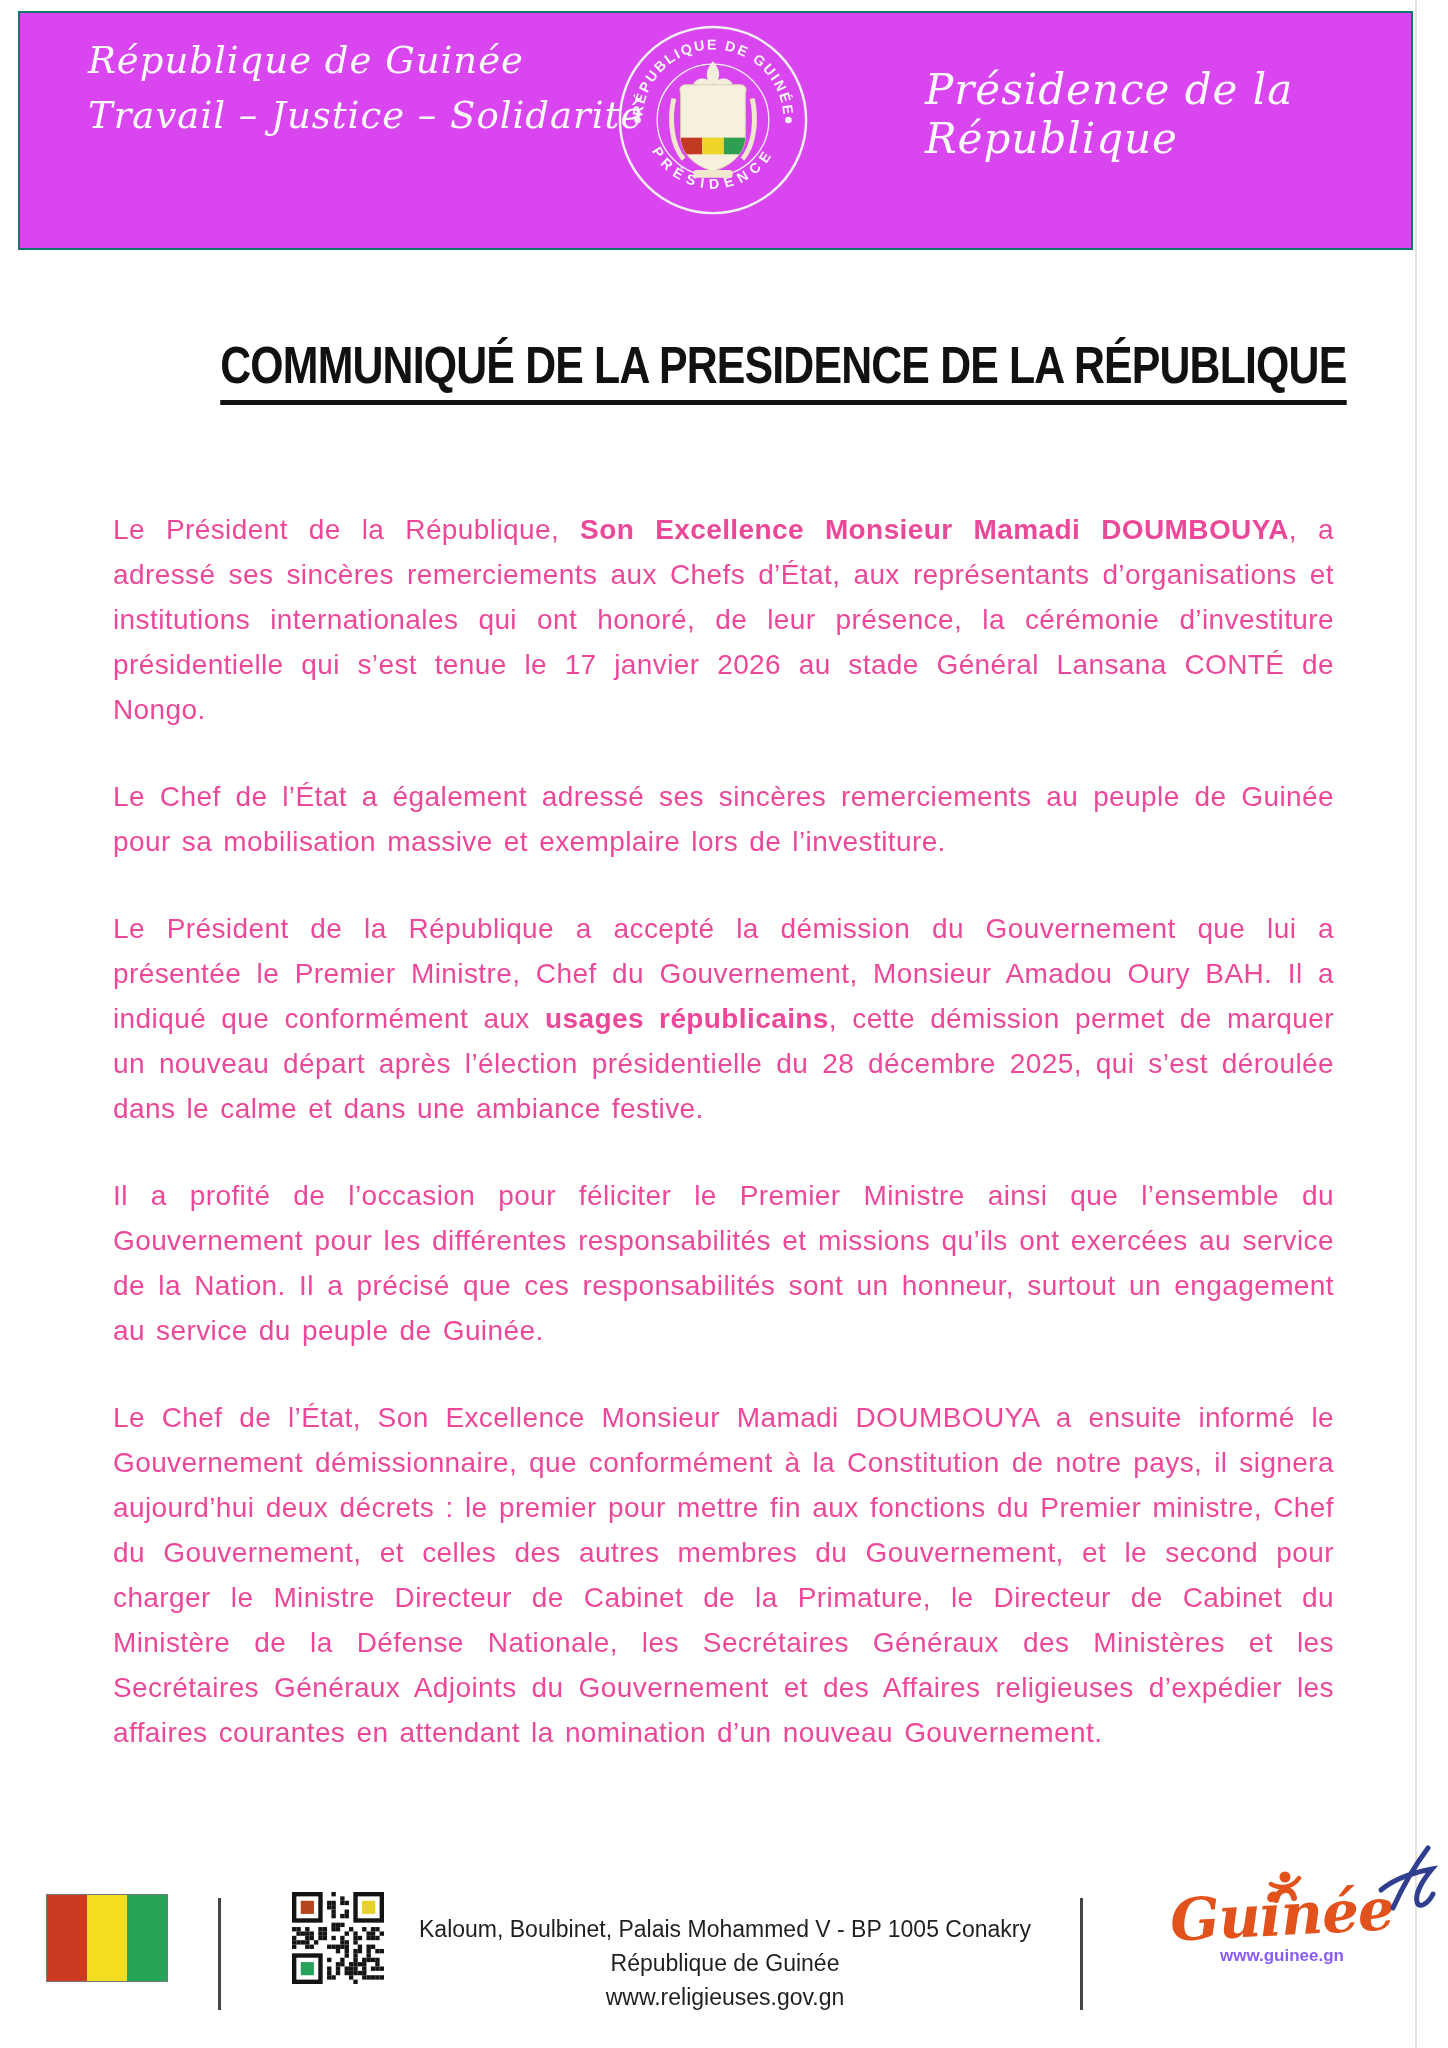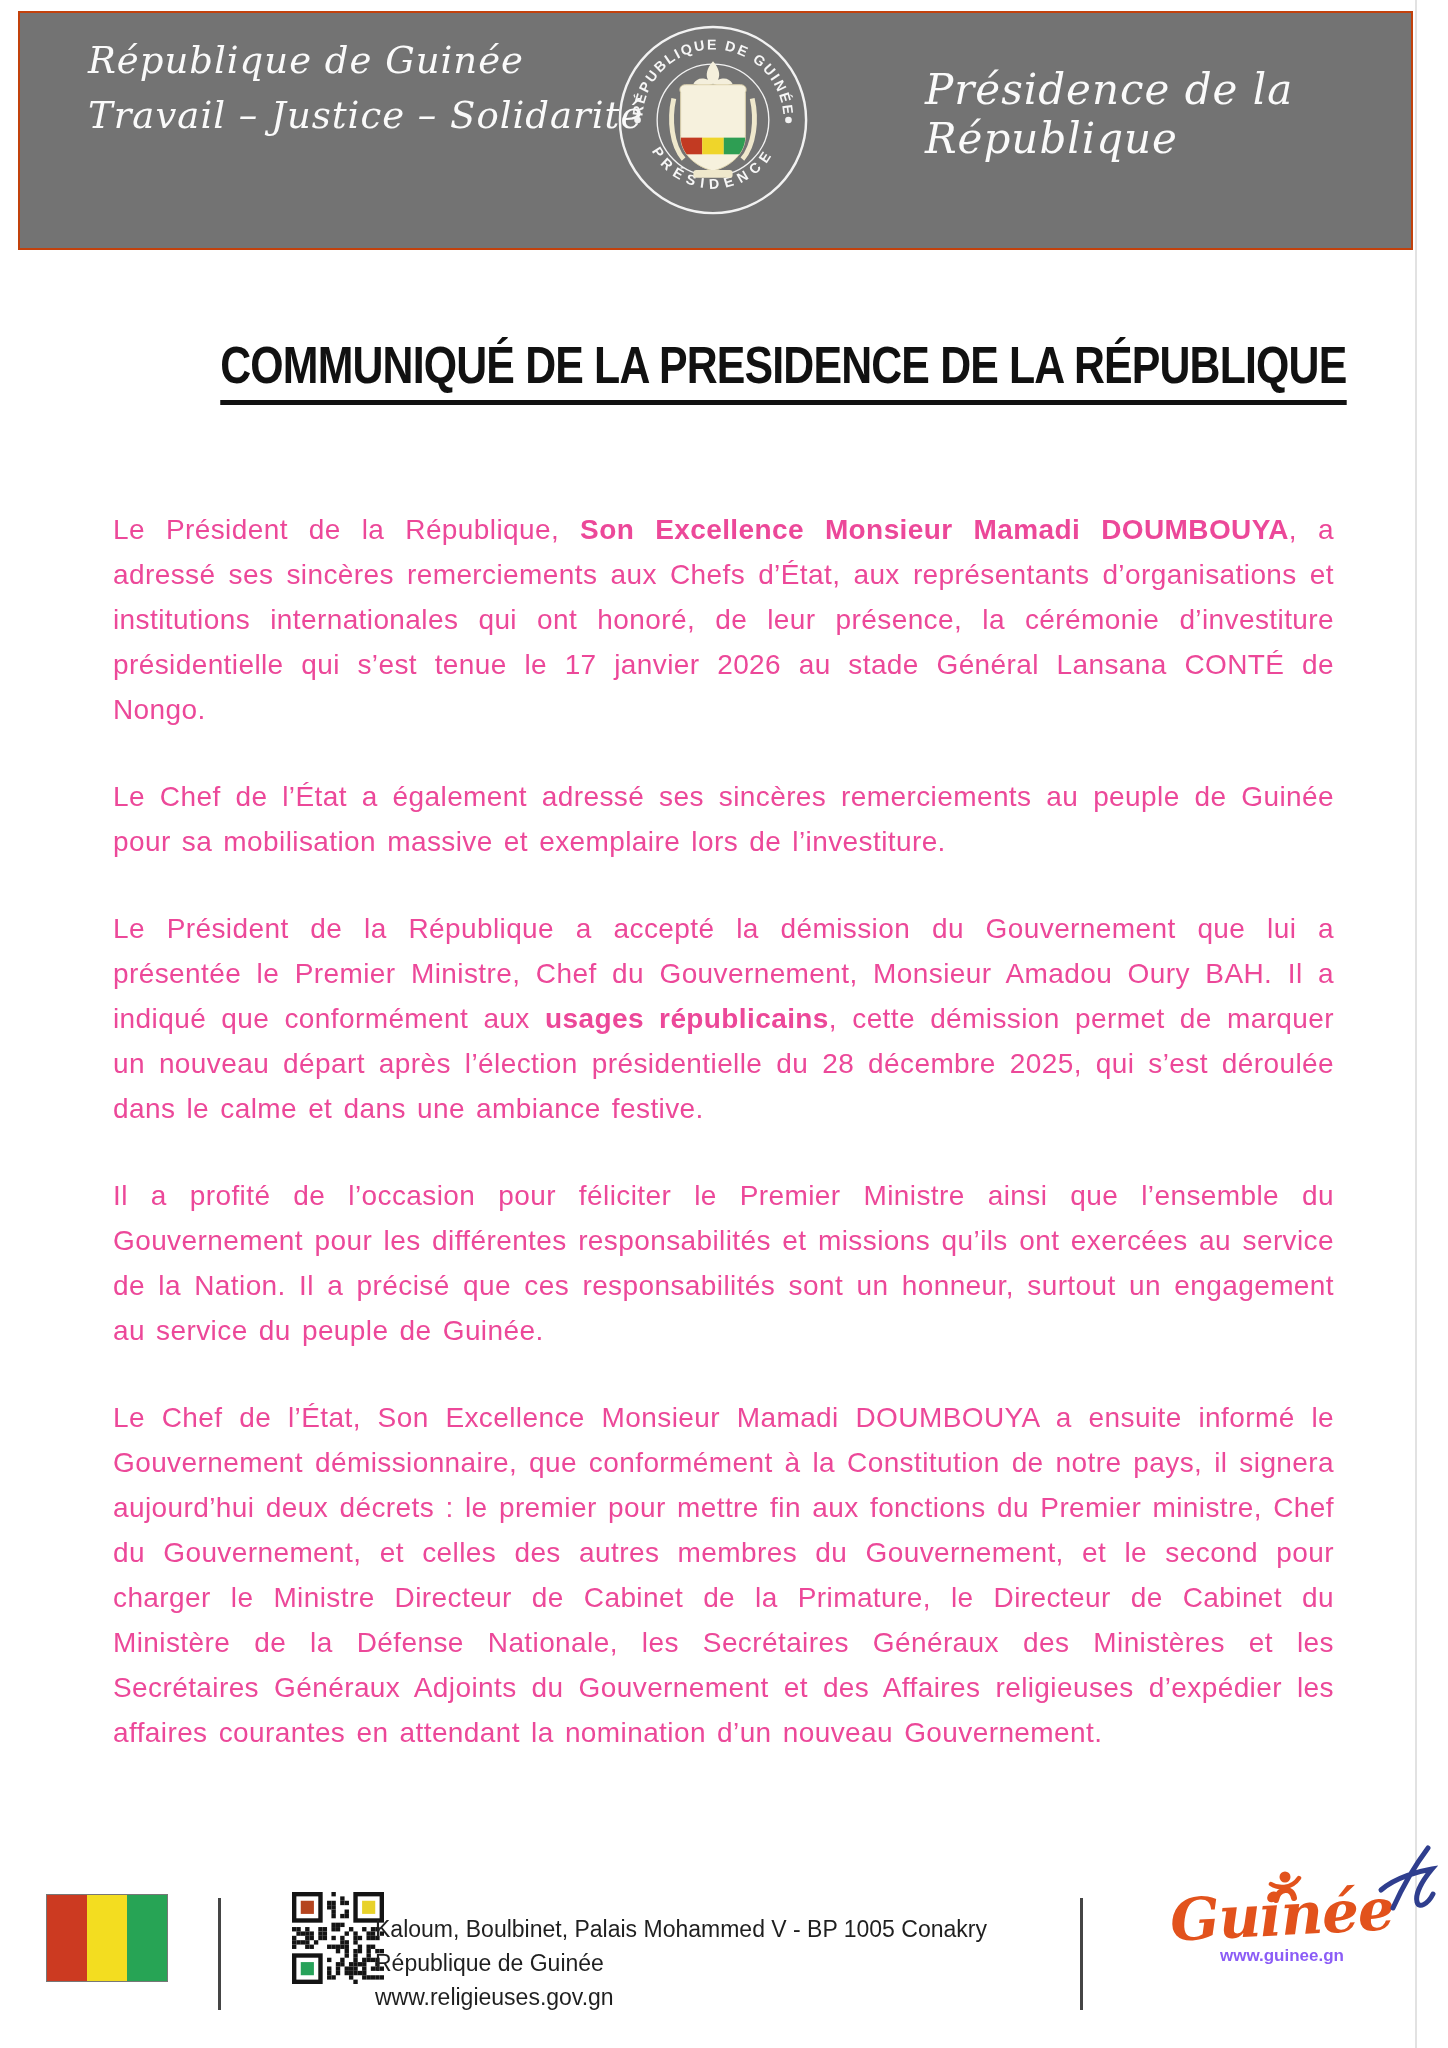--- a/index.html
+++ b/index.html
@@ -6,21 +6,21 @@
   .page {
     position:relative; width:1448px; height:2048px; margin:0 auto;
     background:#ffffff; overflow:hidden;
     font-family:"Liberation Sans", sans-serif; color:#1c1c1c;
   }
   .scan-edge { position:absolute; top:0; left:1415px; width:2px; height:100%; background:#e2e2e2; }
 
   
   .band {
     position:absolute; left:18px; top:11px; width:1395px; height:239px;
-    background:#737373; border:2px solid #c2410c; box-sizing:border-box;
+    background:#d946ef; border:2px solid #0f766e; box-sizing:border-box;
   }
   .script { font-family:"DejaVu Serif", serif; font-style:italic; color:#fafafa; }
   .band-left { position:absolute; left:68px; top:26px; }
   .band-left .l1 { font-size:37px; letter-spacing:1px; }
   .band-left .l2 { font-size:37px; letter-spacing:1px; margin-top:12px;text-align:right; }
   .band-right { position:absolute; left:905px; top:52px; width:490px; font-size:42px; letter-spacing:1px; }
   .seal { position:absolute; left:595px; top:-93px; }
 
   
   .title-wrap { position:absolute; left:113px; top:336px; width:1220px; text-align:left; }
@@ -39,21 +39,21 @@
   }
   .body-text p b { font-weight:bold; }
 
   
   .flag { position:absolute; left:46px; top:1894px; width:122px; height:88px;
           display:flex; border:1px solid #777; box-sizing:border-box; }
   .flag div { flex:1; }
   .fdiv { position:absolute; width:3px; height:112px; top:1898px; background:#454545; }
   .fdiv1 { left:218px; } .fdiv2 { left:1080px; }
   .qr { position:absolute; left:292px; top:1892px; }
-  .address { position:absolute; left:375px; top:1912px; width:700px; 
+  .address { position:absolute; left:375px; top:1912px; width:700px; text-align:center;
              font-size:23px; color:#1f1f1f; line-height:34px; }
   .gn-logo { position:absolute; left:1150px; top:1886px; width:264px; text-align:center; }
   .gn-word { font-family:"DejaVu Serif", serif; font-style:italic; font-weight:bold;
              font-size:58px; color:#e2521c; letter-spacing:-1px; transform:rotate(-3deg);
              display:inline-block; line-height:1; }
   .gn-url { font-size:17px; font-weight:bold; color:#8b5cf6; margin-top:2px; }
   .gn-figure { position:absolute; left:118px; top:-16px; }
   .paraph { position:absolute; left:1374px; top:1844px; }
 </style>
 </head>

